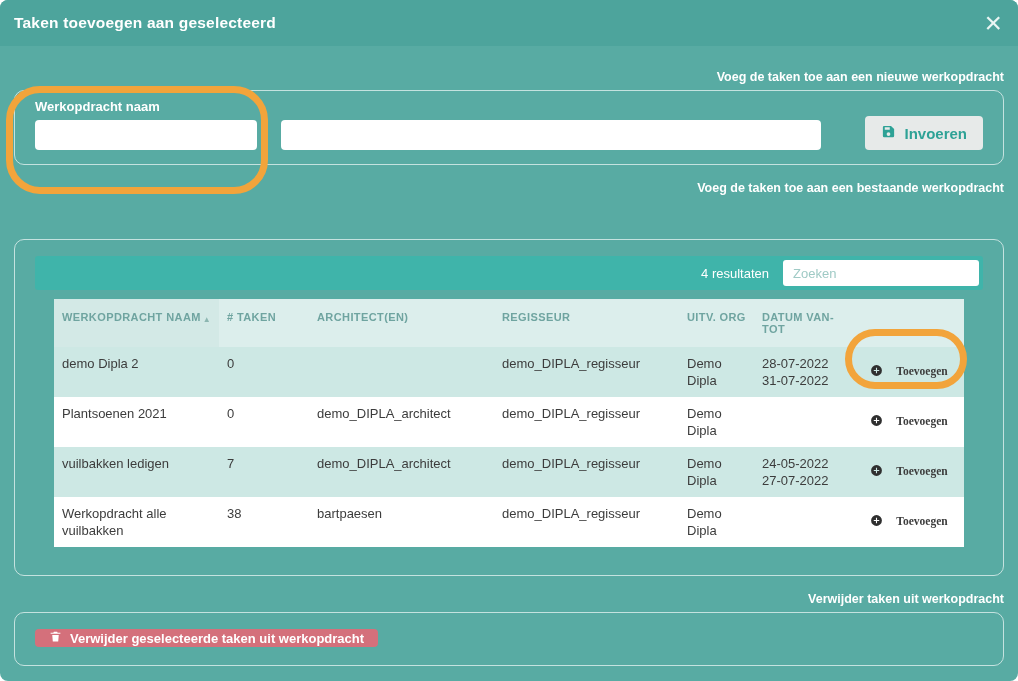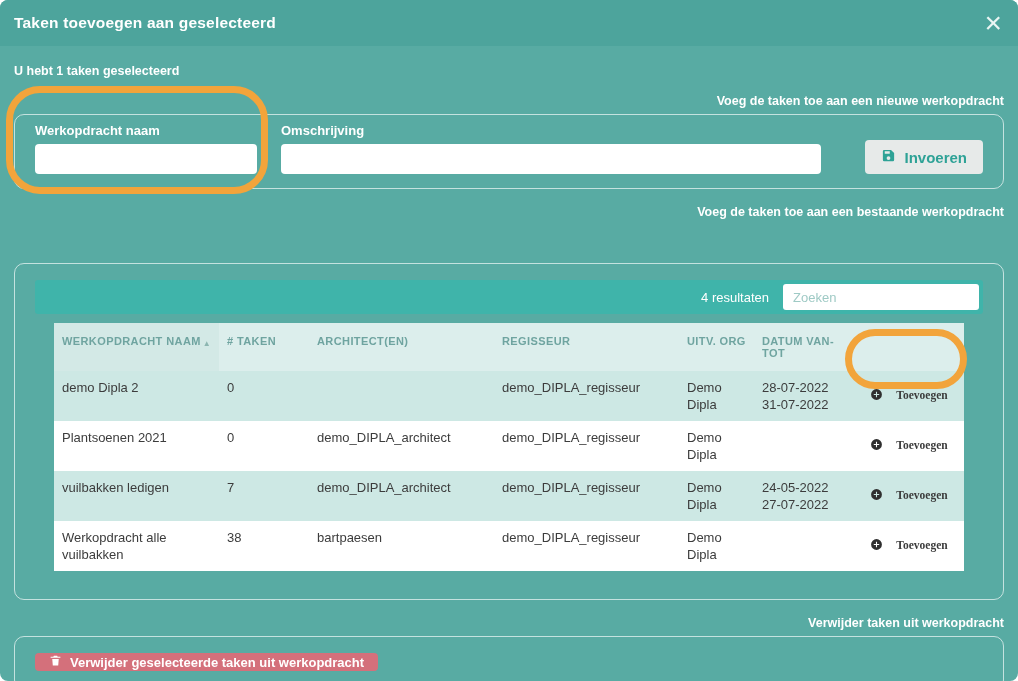--- a/index.html
+++ b/index.html
@@ -221,30 +221,28 @@
 
 <div class="modal">
 
   <div class="modal-header">
     <div class="modal-title">Taken toevoegen aan geselecteerd</div>
     <button class="close-btn">×</button>
   </div>
 
   <div class="modal-body">
 
-    <div class="selected-info">U hebt 1 taken geselecteerd</div>
 
     <div class="section-label">Voeg de taken toe aan een nieuwe werkopdracht</div>
     <div class="panel panel-new">
       <div class="field-group field-name">
         <div class="field-label">Werkopdracht naam</div>
         <input class="text-input" type="text" value="" style="">
       </div>
       <div class="field-group field-desc">
-        <div class="field-label">Omschrijving</div>
         <input class="text-input" type="text" value="" style="">
       </div>
       <button class="btn-invoeren">
         <span class="icon-svg">
           <svg width="15" height="15" viewBox="0 0 24 24" fill="#2ea296">
               <path d="M5 3a2 2 0 0 0-2 2v14a2 2 0 0 0 2 2h14a2 2 0 0 0 2-2V8l-5-5H5zm7 16a3 3 0 1 1 0-6 3 3 0 0 1 0 6zM6 5h8v4H6V5z"></path>
             </svg>
         </span>
         <span>Invoeren</span>
       </button>

